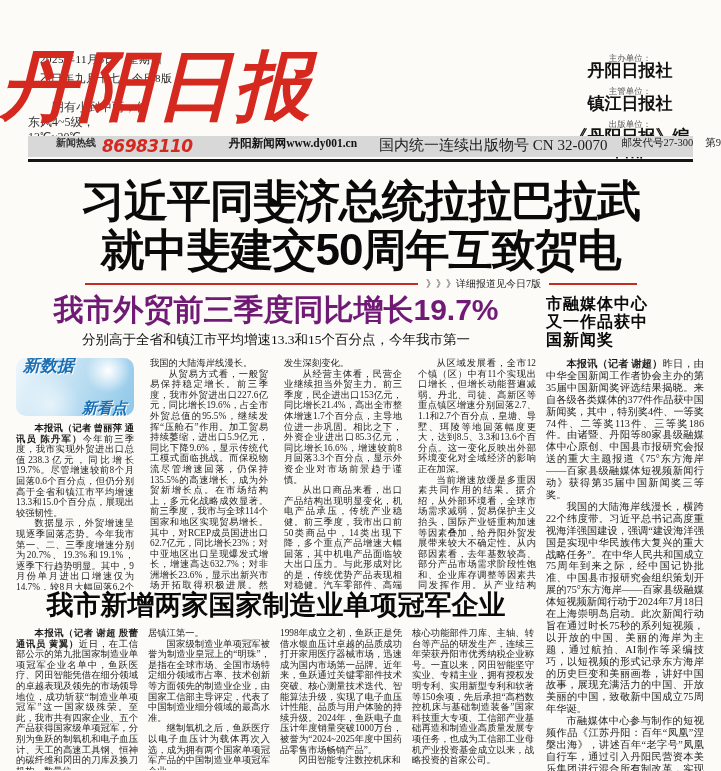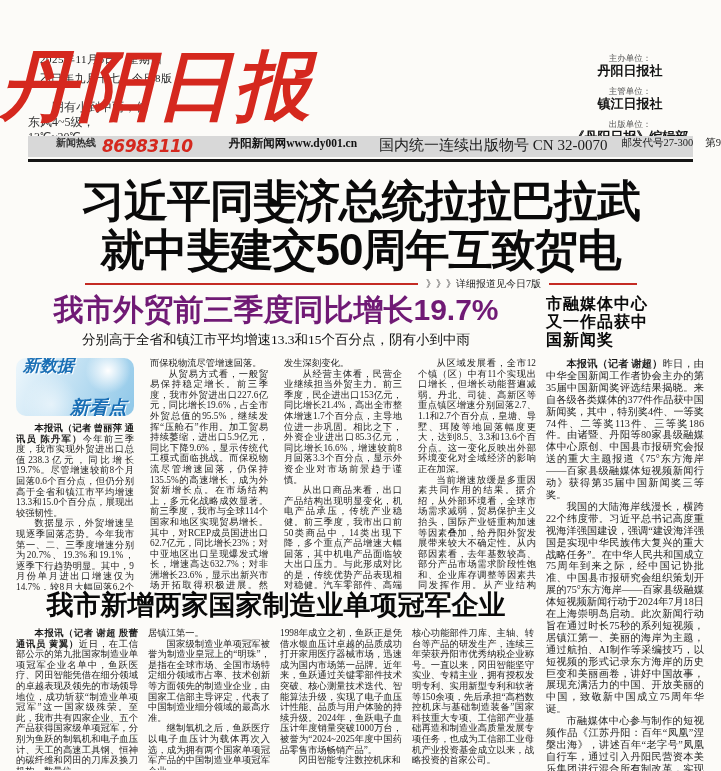--- a/index.html
+++ b/index.html
@@ -12,21 +12,21 @@
   
   .date-block { position:absolute; left:40px; top:50px; font-size:11px; line-height:19px; color:#222; letter-spacing:.5px; }
   .weather { position:absolute; left:28px; top:100px; width:128px; font-size:12px; line-height:15px; text-indent:2em; color:#333; }
   .paper-title {
     position:absolute; left:0; top:38px; width:721px; text-align:left;
     font-family:"DejaVu Serif", serif; font-weight:bold; font-style:italic;
     font-size:76px; line-height:96px; color:#d5281e; letter-spacing:2px;
   }
   .org-block { position:absolute; left:563px; top:52px; width:134px; text-align:center; }
   .org-label { font-size:8.5px; color:#555; line-height:12px; }
-  .org-name { font-size:13px; font-weight:bold; color:#111; line-height:14px; margin-bottom:7px; }
+  .org-name { font-size:17px; font-weight:bold; color:#111; line-height:14px; margin-bottom:7px; }
   .info-bar {
     position:absolute; left:28px; top:136px; width:665px; height:21px;
     background:#d8d8d8; display:flex; align-items:flex-start; white-space:nowrap;
   }
   .hotline-label { margin-left:28px; font-size:10px; font-weight:bold; color:#333; }
   .hotline-number { margin-left:6px; font-size:17px; font-weight:bold; font-style:italic; color:#d5281e; font-family:"DejaVu Sans", sans-serif; letter-spacing:-.5px; }
   .website { margin-left:36px; font-size:11.5px; font-weight:bold; color:#111; }
   .issn { margin-left:22px; font-size:15px; }
   .postal { margin-left:14px; font-size:10.5px; }
   .issue { margin-left:12px; font-size:10.5px; }
@@ -51,21 +51,21 @@
   .col p, .media-body p { margin:0; text-indent:2em; }
   p.noindent { text-indent:0; }
   .badge {
     height:58px; border-radius:10px; position:relative; margin-bottom:7px; overflow:hidden;
     background:
       radial-gradient(circle at 78% 22%, #ffffff 0%, rgba(255,255,255,0) 22%),
       radial-gradient(circle at 30% 80%, rgba(255,255,255,.55) 0%, rgba(255,255,255,0) 30%),
       linear-gradient(115deg, #eef7fc 0%, #c2e1f3 45%, #8ec7e8 100%);
   }
   .badge-l1 { position:absolute; left:7px; top:3px; font-size:17px; font-weight:bold; font-style:italic; color:#1a6fb5; text-shadow:1px 1px 0 #fff; }
-  .badge-l2 { position:absolute; right:7px; bottom:2px; font-size:19px; font-weight:bold; font-style:italic; color:#1a6fb5; text-shadow:1px 1px 0 #fff; }
+  .badge-l2 { position:absolute; right:7px; bottom:2px; font-size:15px; font-weight:bold; font-style:italic; color:#1a6fb5; text-shadow:1px 1px 0 #fff; }
   
   .media { position:absolute; left:546px; top:295px; width:158px; }
   .media-headline { font-family:"Liberation Sans", sans-serif; font-weight:bold; font-size:16px; line-height:18px; letter-spacing:1px; color:#090909; width:110px; }
   .media-body { margin-top:9px; font-size:10.2px; line-height:11.9px; text-align:justify; color:#1c1c1c; height:450px; overflow:hidden; }
   
   .champion { position:absolute; left:16px; top:590px; width:520px; }
   .champion-headline { text-align:center; font-family:"Liberation Sans", sans-serif; font-weight:bold; font-size:27px; line-height:30px; color:#090909; }
   .champion-cols { display:flex; gap:10px; margin-top:8px; height:142px; overflow:hidden; }
   b { font-weight:bold; }
 </style>
@@ -105,53 +105,53 @@
     <div>就中斐建交50周年互致贺电</div>
   </div>
   <div class="lead-more">
     <span class="redline l"></span>
     <span class="more-text">》》》详细报道见今日7版</span>
     <span class="redline r"></span>
   </div>
 
   <div class="trade">
     <div class="trade-headline">我市外贸前三季度同比增长19.7%</div>
-    <div class="trade-subhead">分别高于全省和镇江市平均增速13.3和15个百分点，阴有小到中雨</div>
+    <div class="trade-subhead">分别高于全省和镇江市平均增速13.3和15个百分点，今年我市第一</div>
     <div class="trade-cols">
       <div class="col">
         <div class="badge">
           <span class="badge-l1">新数据</span>
           <span class="badge-l2">新看点</span>
         </div>
         <div>
             <p><b>本报讯（记者 曾丽萍 通讯员 陈丹军）</b>今年前三季度，我市实现外贸进出口总值238.3亿元，同比增长19.7%。尽管增速较前8个月回落0.6个百分点，但仍分别高于全省和镇江市平均增速13.3和15.0个百分点，展现出较强韧性。</p>
             <p>数据显示，外贸增速呈现逐季回落态势。今年我市第一、二、三季度增速分别为20.7%、19.3%和19.1%，逐季下行趋势明显。其中，9月份单月进出口增速仅为14.7%，较8月大幅回落6.2个百分点，创下年内新低。这一变化趋势表明，当前外贸增</p>
           </div>
       </div>
       <div class="col">
-          <p class="noindent">而保税物流尽管增速回落。</p>
+          <p class="noindent">我国的大陆海岸线漫长。</p>
           <p>从贸易方式看，一般贸易保持稳定增长。前三季度，我市外贸进出口227.6亿元，同比增长19.6%，占全市外贸总值的95.5%，继续发挥“压舱石”作用。加工贸易持续萎缩，进出口5.9亿元，同比下降9.6%，显示传统代工模式面临挑战。而保税物流尽管增速回落，仍保持135.5%的高速增长，成为外贸新增长点。在市场结构上，多元化战略成效显著。前三季度，我市与全球114个国家和地区实现贸易增长。其中，对RCEP成员国进出口62.7亿元，同比增长23%；对中亚地区出口呈现爆发式增长，增速高达632.7%；对非洲增长23.6%，显示出新兴市场开拓取得积极进展。然而，主要传统市场表现分化，对东盟同比增长34.2%，对美国则同比下降13.7%，外部市场需求结构正在</p>
         </div>
       <div class="col">
           <p class="noindent">发生深刻变化。</p>
           <p>从经营主体看，民营企业继续担当外贸主力。前三季度，民企进出口153亿元，同比增长21.4%，高出全市整体增速1.7个百分点，主导地位进一步巩固。相比之下，外资企业进出口85.3亿元，同比增长16.6%，增速较前8月回落3.3个百分点，显示外资企业对市场前景趋于谨慎。</p>
           <p>从出口商品来看，出口产品结构出现明显变化，机电产品承压，传统产业稳健。前三季度，我市出口前50类商品中，14类出现下降，多个重点产品增速大幅回落，其中机电产品面临较大出口压力。与此形成对比的是，传统优势产品表现相对稳健。汽车零部件、高端装备制造等产业虽然增速有所回落，但仍保持正增长，显示出较强的市场适应性。这种分化态势表明，丹阳出口产品结构正处于深度调整期。</p>
         </div>
       <div class="col">
           <p>从区域发展看，全市12个镇（区）中有11个实现出口增长，但增长动能普遍减弱。丹北、司徒、高新区等重点镇区增速分别回落2.7、1.1和2.7个百分点，皇塘、导墅、珥陵等地回落幅度更大，达到8.5、3.3和13.6个百分点。这一变化反映出外部环境变化对全域经济的影响正在加深。</p>
           <p>当前增速放缓是多重因素共同作用的结果。据介绍，从外部环境看，全球市场需求减弱，贸易保护主义抬头，国际产业链重构加速等因素叠加，给丹阳外贸发展带来较大不确定性。从内部因素看，去年基数较高、部分产品市场需求阶段性饱和、企业库存调整等因素共同发挥作用。从产业结构看，丹阳传统优势产品面临转型升级压力，新兴产品市场竞争力有待进一步提升。</p>
         </div>
     </div>
   </div>
 
   <div class="media">
     <div class="media-headline">市融媒体中心又一作品获中国新闻奖</div>
     <div class="media-body">
         <p><b>本报讯（记者 谢超）</b>昨日，由中华全国新闻工作者协会主办的第35届中国新闻奖评选结果揭晓。来自各级各类媒体的377件作品获中国新闻奖，其中，特别奖4件、一等奖74件、二等奖113件、三等奖186件。由诸暨、丹阳等80家县级融媒体中心原创、中国县市报研究会报送的重大主题报道《75°东方海岸——百家县级融媒体短视频新闻行动》获得第35届中国新闻奖三等奖。</p>
-        <p>我国的大陆海岸线漫长，横跨22个纬度带。习近平总书记高度重视海洋强国建设，强调“建设海洋强国是实现中华民族伟大复兴的重大战略任务”。在中华人民共和国成立75周年到来之际，经中国记协批准、中国县市报研究会组织策划开展的75°东方海岸——百家县级融媒体短视频新闻行动于2024年7月18日在上海崇明岛启动。此次新闻行动旨在通过时长75秒的系列短视频，居镇江第一、美丽的海岸为主题，通过航拍、AI制作等采编技巧，以短视频的形式记录东方海岸的历史巨变和美丽画卷，讲好中国故事，展现充满活力的中国、开放美丽的中国，致敬新中国成立75周年华诞。</p>
+        <p>我国的大陆海岸线漫长，横跨22个纬度带。习近平总书记高度重视海洋强国建设，强调“建设海洋强国是实现中华民族伟大复兴的重大战略任务”。在中华人民共和国成立75周年到来之际，经中国记协批准、中国县市报研究会组织策划开展的75°东方海岸——百家县级融媒体短视频新闻行动于2024年7月18日在上海崇明岛启动。此次新闻行动旨在通过时长75秒的系列短视频，以开放的中国、美丽的海岸为主题，通过航拍、AI制作等采编技巧，以短视频的形式记录东方海岸的历史巨变和美丽画卷，讲好中国故事，展现充满活力的中国、开放美丽的中国，致敬新中国成立75周年华诞。</p>
         <p>市融媒体中心参与制作的短视频作品《江苏丹阳：百年“凤凰”涅槃出海》，讲述百年“老字号”凤凰自行车，通过引入丹阳民营资本美乐集团进行混合所有制改革，实现涅槃重生，让产品远销全球80多个国家和地区的生动故事。这一典</p>
       </div>
   </div>
 
   <div class="champion">
     <div class="champion-headline">我市新增两家国家制造业单项冠军企业</div>
     <div class="champion-cols">
       <div class="col">
           <p><b>本报讯（记者 谢超 殷蕾 通讯员 黄翼）</b>近日，在工信部公示的第九批国家制造业单项冠军企业名单中，鱼跃医疗、冈田智能凭借在细分领域的卓越表现及领先的市场领导地位，成功斩获“制造业单项冠军”这一国家级殊荣。至此，我市共有四家企业、五个产品获得国家级单项冠军，分别为鱼跃的制氧机和电子血压计、天工的高速工具钢、恒神的碳纤维和冈田的刀库及换刀机构，数量位</p>
         </div>

